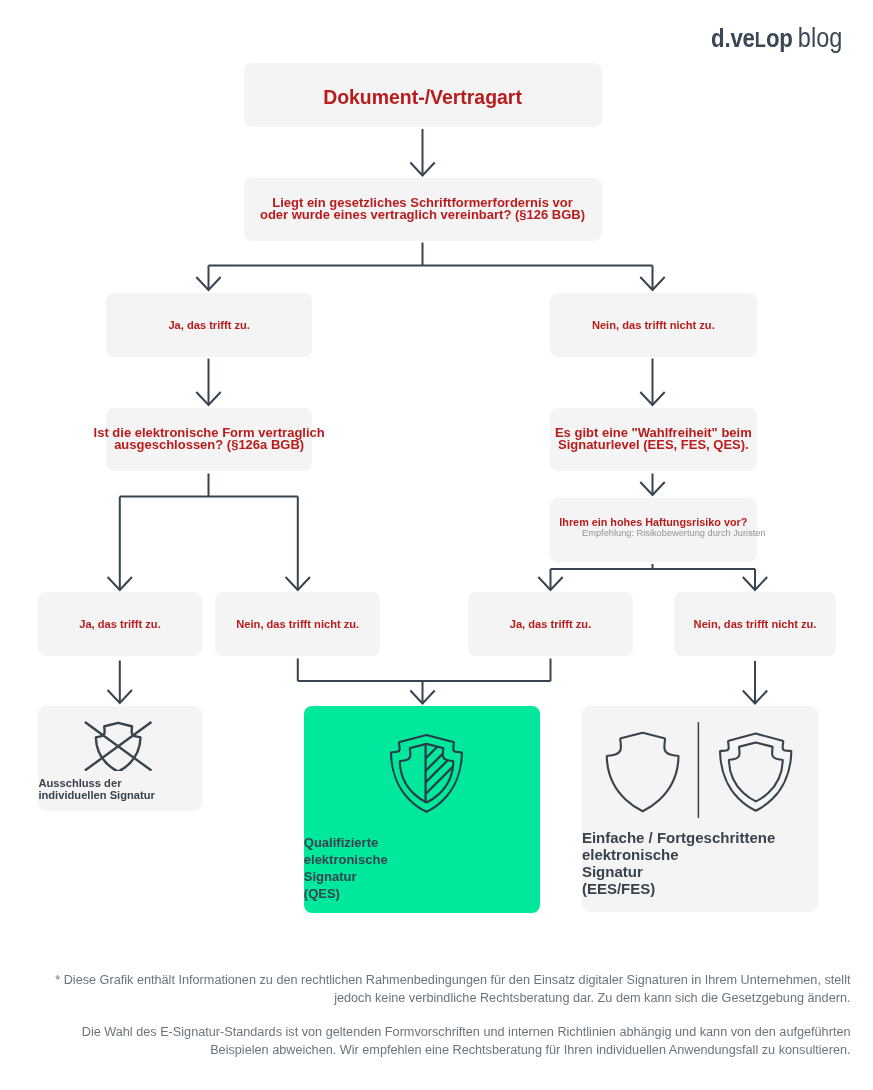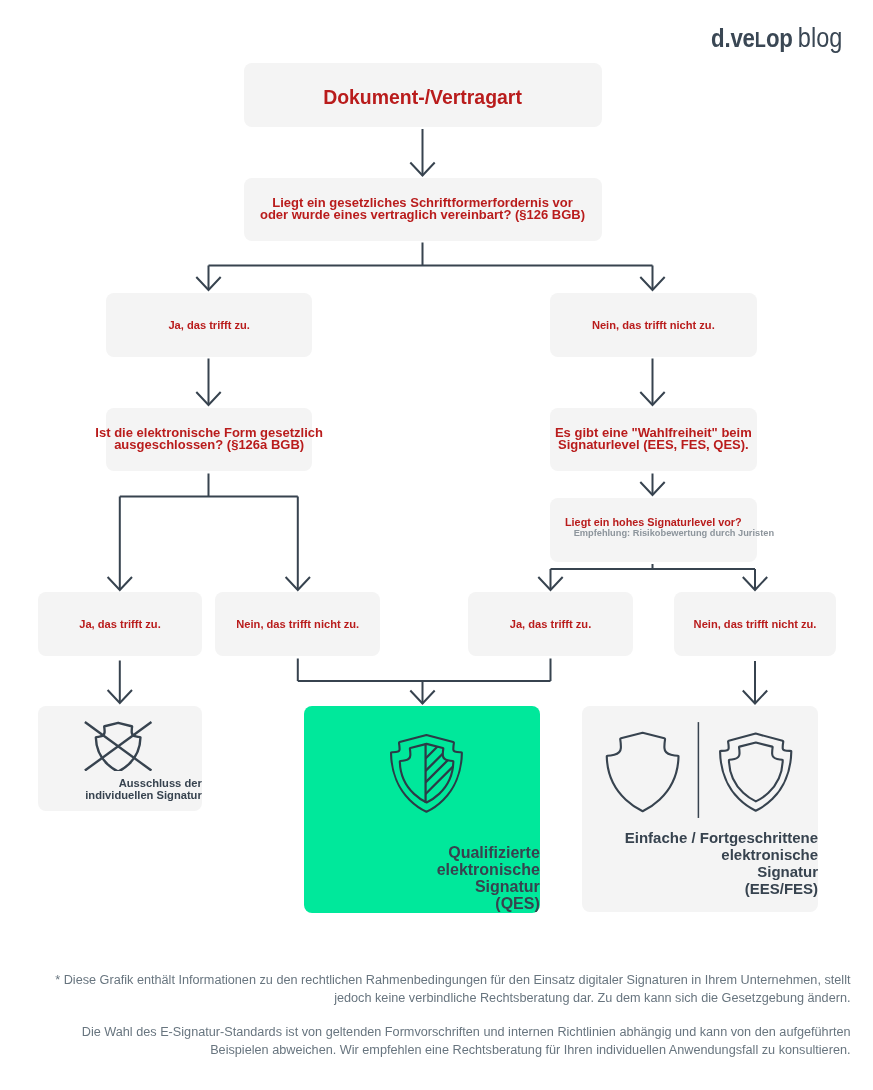--- a/index.html
+++ b/index.html
@@ -20,33 +20,33 @@
   #logo .light{font-weight:300;font-size:27.5px;margin-left:6px;}
 
   
   .box{position:absolute;background:#f4f4f4;border-radius:8px;
        display:flex;flex-direction:column;align-items:center;justify-content:center;
        text-align:center;box-sizing:border-box;}
   .box .t{font-weight:700;color:#b91c1c;white-space:nowrap;}
   .title-box .t{font-size:19.45px;position:relative;top:2.9px;}
   .q-box .t{font-size:13px;line-height:12.3px;}
   .a-box .t{font-size:11.12px;}
-  .sub{font-weight:700;font-size:9.25px;color:#8d959c;line-height:11.3px;white-space:nowrap;padding-left:41px;}
+  .sub{font-weight:400;font-size:9.25px;color:#8d959c;line-height:11.3px;white-space:nowrap;padding-left:41px;}
   .res-box{justify-content:flex-start;}
   .res-box .label{font-weight:700;font-size:11.17px;line-height:12px;white-space:nowrap;}
   .green{background:#00e89b;}
 
   svg.conn{position:absolute;left:0;top:0;overflow:visible;}
 
   
   #footer{position:absolute;left:40.5px;top:972px;width:810px;
           font-size:12.68px;line-height:17.9px;color:#68757f;text-align:right;}
   #footer p{margin:0 0 15.8px 0;white-space:normal;}
   .res-box .icon-wrap{position:absolute;left:0;right:0;display:flex;justify-content:center;}
-  .res-box .label{position:absolute;left:0;right:0;text-align:right;}
+  .res-box .label{position:absolute;left:0;right:0;text-align:left;}
 </style>
 </head>
 <body>
 
 <div id="stage">
 
   <div id="logo">
     <span class="bold">d.ve</span><span class="sc">L</span><span class="bold">op</span><span class="light">blog</span>
   </div>
 
@@ -109,29 +109,29 @@
 
   <div class="box a-box" style="left:105.8px;top:292.5px;width:206.7px;height:64px">
     <div class="t">Ja, das trifft zu.</div>
   </div>
 
   <div class="box a-box" style="left:549.7px;top:292.5px;width:207.3px;height:64px">
     <div class="t">Nein, das trifft nicht zu.</div>
   </div>
 
   <div class="box q-box" style="left:105.8px;top:407.5px;width:206.7px;height:63.9px">
-    <div class="t"><span>Ist die elektronische Form gesetzlich</span><br><span>ausgeschlossen? (§126a BGB)</span></div>
+    <div class="t"><span>Ist die elektronische Form vertraglich</span><br><span>ausgeschlossen? (§126a BGB)</span></div>
   </div>
 
   <div class="box q-box" style="left:549.7px;top:407.5px;width:207.3px;height:63.9px">
     <div class="t"><span>Es gibt eine "Wahlfreiheit" beim</span><br><span>Signaturlevel (EES, FES, QES).</span></div>
   </div>
 
   <div class="box q-box" style="left:549.7px;top:497.5px;width:207.3px;height:64.4px;padding-bottom:3px">
-    <div class="t" style="font-size:10.82px;line-height:11.3px">Liegt ein hohes Signaturlevel vor?</div>
+    <div class="t" style="font-size:10.82px;line-height:11.3px">Ihrem ein hohes Haftungsrisiko vor?</div>
     <div class="sub">Empfehlung: Risikobewertung durch Juristen</div>
   </div>
 
   <div class="box a-box" style="left:38px;top:592.2px;width:164px;height:63.8px">
     <div class="t">Ja, das trifft zu.</div>
   </div>
 
   <div class="box a-box" style="left:215.3px;top:592.2px;width:164.9px;height:63.8px">
     <div class="t">Nein, das trifft nicht zu.</div>
   </div>
@@ -159,21 +159,21 @@
     <div class="icon-wrap" style="top:26.7px;padding-left:8.8px">
       <svg class="icon-qes" width="74.9" height="80.4" viewBox="-1.45 -1.45 102.9 110.4" fill="none" stroke="#2c3b47" stroke-width="2.9" stroke-linejoin="round" stroke-linecap="butt">
         <use href="#shield-outer-shape"></use>
         <use href="#shield-shape" transform="translate(12.7,12.4) scale(0.75)" stroke-width="3.87"></use>
         <g clip-path="url(#inner-shield-right-clip)" stroke-width="3.1">
           <path d="M48.8 33.5 L85.5 -3.2 M48.8 50.6 L102.6 -3.2 M48.8 66.4 L118.4 -3.2 M48.8 82.3 L134.3 -3.2"></path>
         </g>
         <line x1="48.8" y1="12.9" x2="48.8" y2="94.4" stroke-width="3.1"></line>
       </svg>
     </div>
-    <div class="label" style="top:139px;font-size:16px;line-height:16.87px"><span>Qualifizierte</span><br><span>elektronische</span><br><span>Signatur</span><br><span>(QES)</span></div>
+    <div class="label" style="top:129px;font-size:13px;line-height:16.87px"><span>Qualifizierte</span><br><span>elektronische</span><br><span>Signatur</span><br><span>(QES)</span></div>
   </div>
 
   <div class="box res-box" style="left:581.9px;top:705.7px;width:236.2px;height:206.2px">
     <div class="icon-wrap" style="top:15.7px">
       <svg class="icon-pair" width="190.6" height="100.1" viewBox="-1.45 -14.6 260.5 136.8" fill="none" stroke="#37434f" stroke-width="2.9" stroke-linejoin="round" stroke-linecap="butt">
         <use href="#shield-shape"></use>
         <line x1="126.2" y1="-13.1" x2="126.2" y2="117.9" stroke-width="2.05"></line>
         <g transform="translate(154.5,1.3)">
           <use href="#shield-outer-shape"></use>
           <use href="#shield-shape" transform="translate(12.7,12.4) scale(0.75)" stroke-width="3.87"></use>

